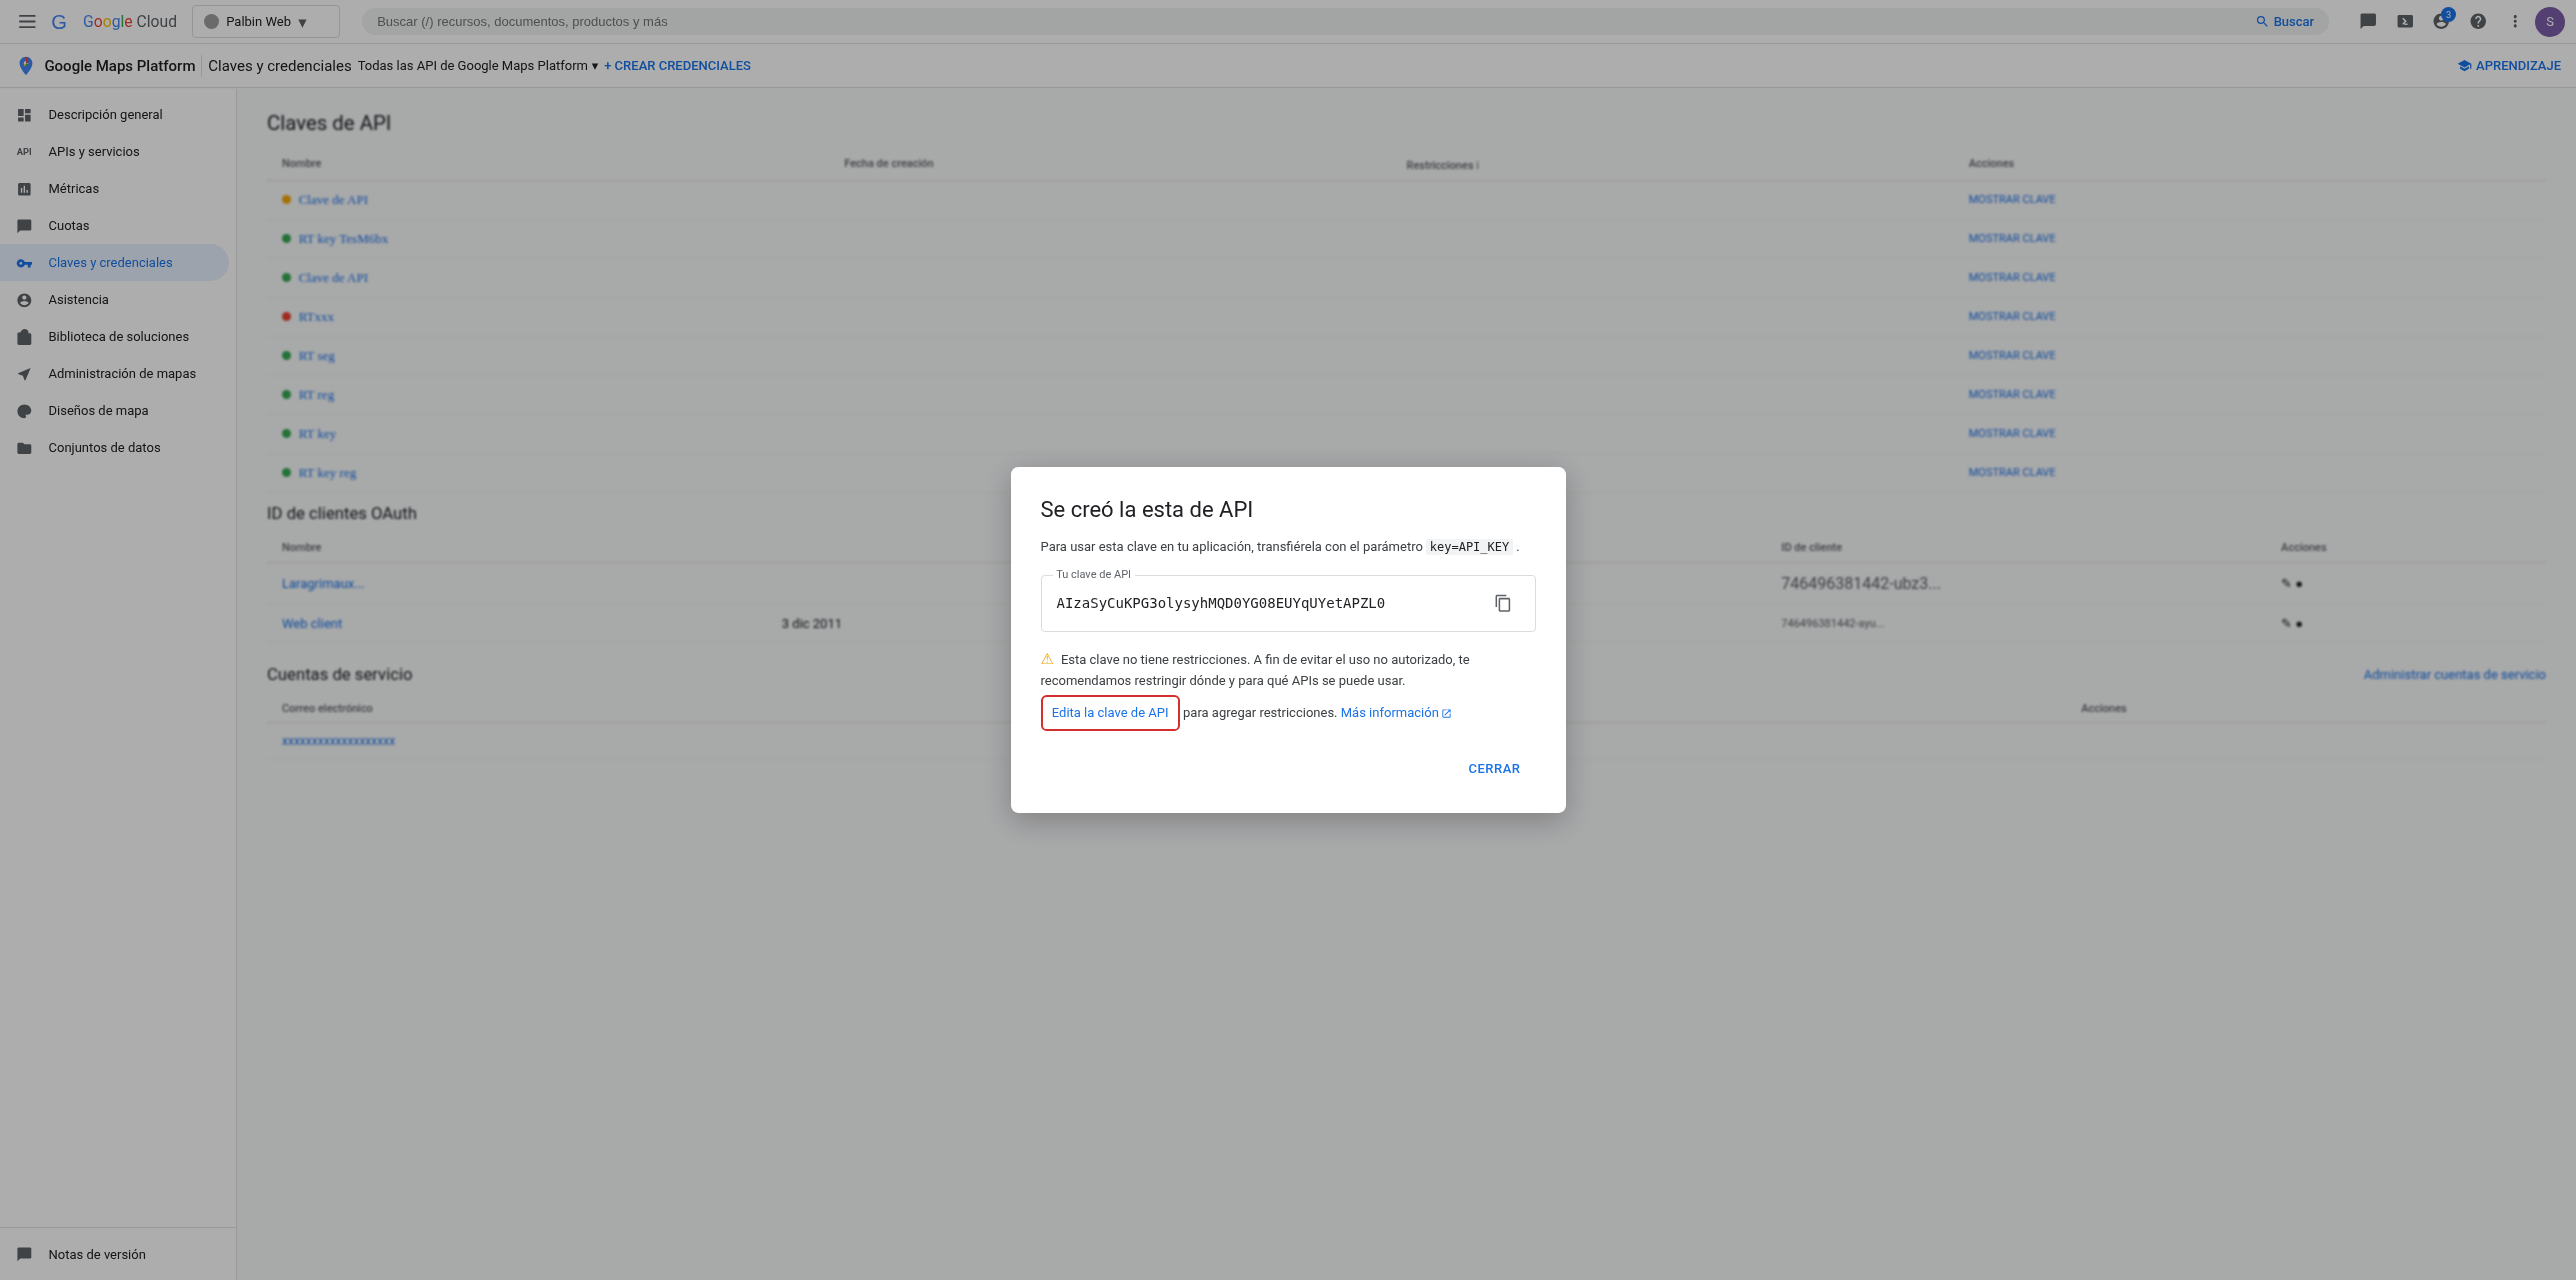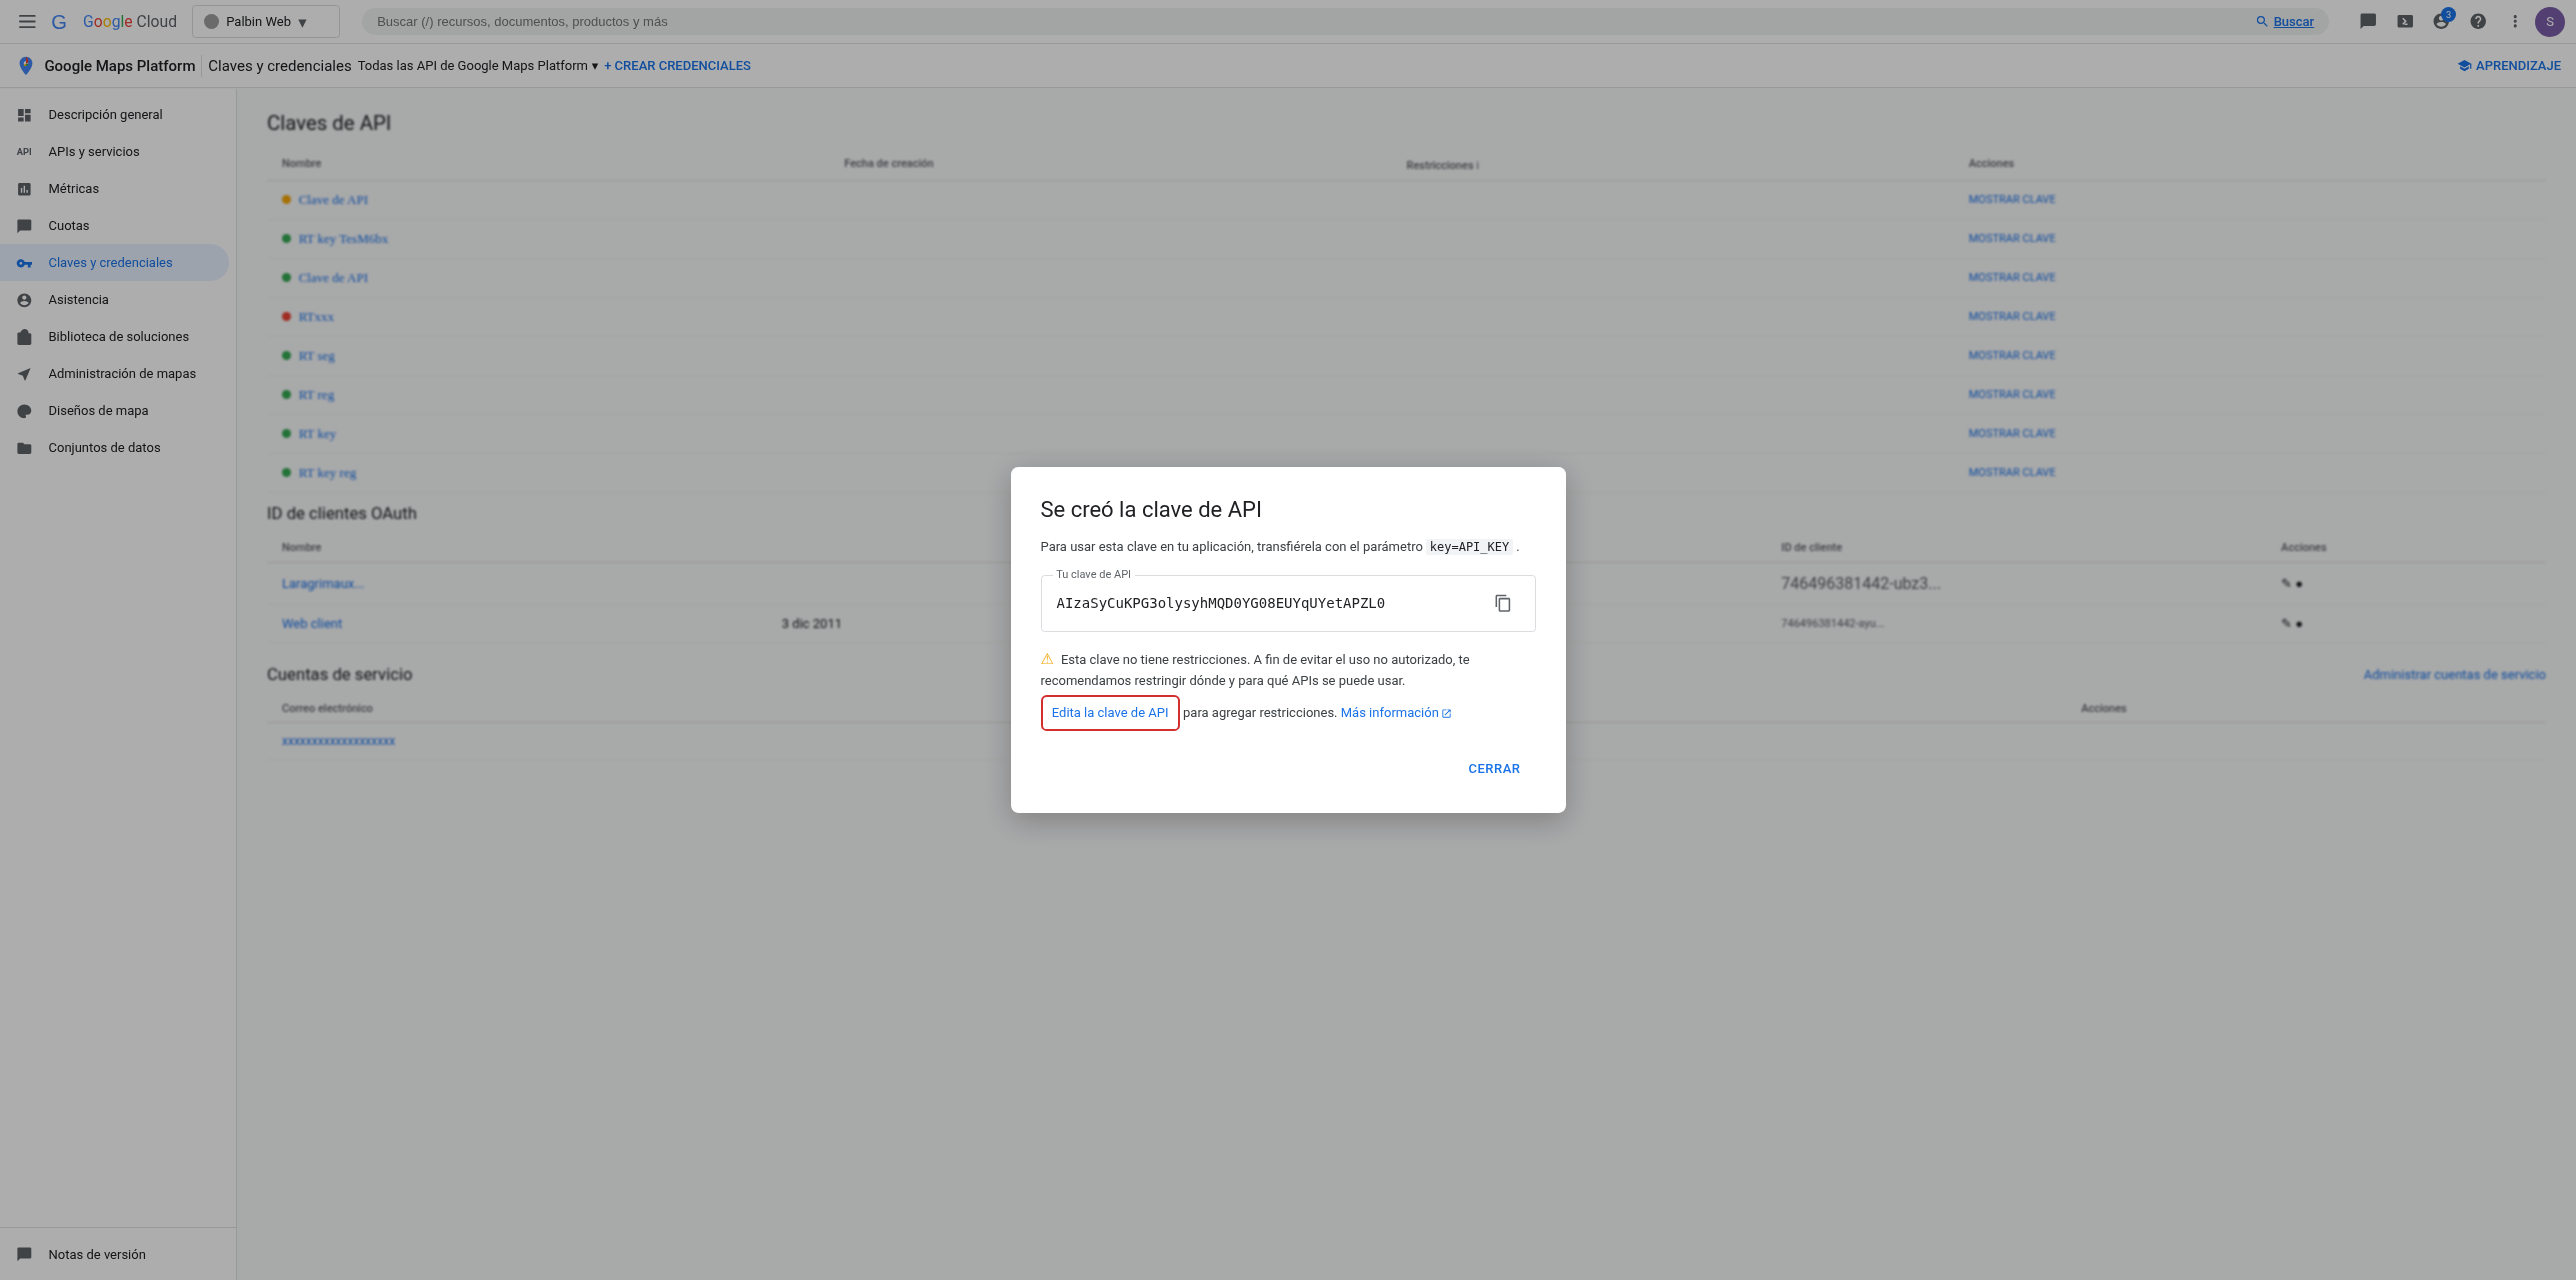--- a/index.html
+++ b/index.html
@@ -46,21 +46,21 @@
       background: #f1f3f4; border-radius: 22px;
       padding: 5.6px 15px; gap: 7.4px;
       margin: 0 15px;
     }
     .nav-search input {
       background: transparent; border: none; outline: none;
       font-size: 13px; color: #1d4ed8; flex: 1;
     }
     .nav-search-btn {
       display: flex; align-items: center; gap: 3.7px;
-      color: #1a73e8; font-size: 13px; cursor: pointer; font-weight: 500; text-decoration: underline;
+      color: #1a73e8; font-size: 13px; cursor: pointer; font-weight: 500;
     }
     .nav-icons {
       display: flex; align-items: center; gap: 3.7px;
       margin-left: auto;
     }
     .nav-icon-btn {
       width: 33px; height: 33px;
       display: flex; align-items: center; justify-content: center;
       border-radius: 50%; cursor: pointer; color: #5f6368; position: relative;
     }
@@ -585,21 +585,21 @@
     <div style="display:grid;grid-template-columns:2fr 2fr 1fr;padding:11px 15px;font-size:13px;border-bottom:0.9px solid #f1f3f4;">
       <span style="color:#1a73e8;font-size:12px">xxxxxxxxxxxxxxxxxxx</span>
       <span></span>
         <span></span>
     </div>
   </main>
 </div>
 
 <div class="overlay">
   <div class="dialog">
-    <h2 class="dialog-title">Se creó la clave de API</h2>
+    <h2 class="dialog-title">Se creó la esta de API</h2>
 
     <p class="dialog-desc">
       <span>Para usar esta clave en tu aplicación, transfiérela con el parámetro</span>
       <code>key=API_KEY</code>
       <span>.</span>
     </p>
 
     <div class="api-key-field-wrapper">
       <span class="api-key-label">Tu clave de API</span>
       <span class="api-key-value">AIzaSyCuKPG3olysyhMQD0YG08EUYqUYetAPZL0</span>

